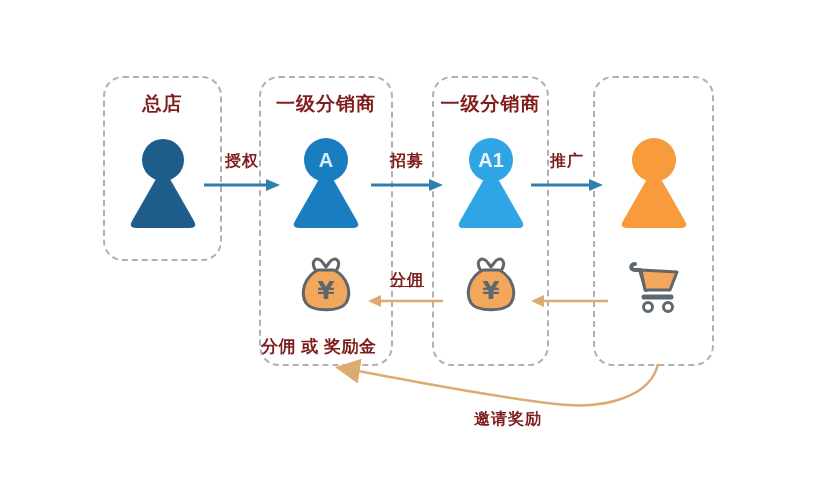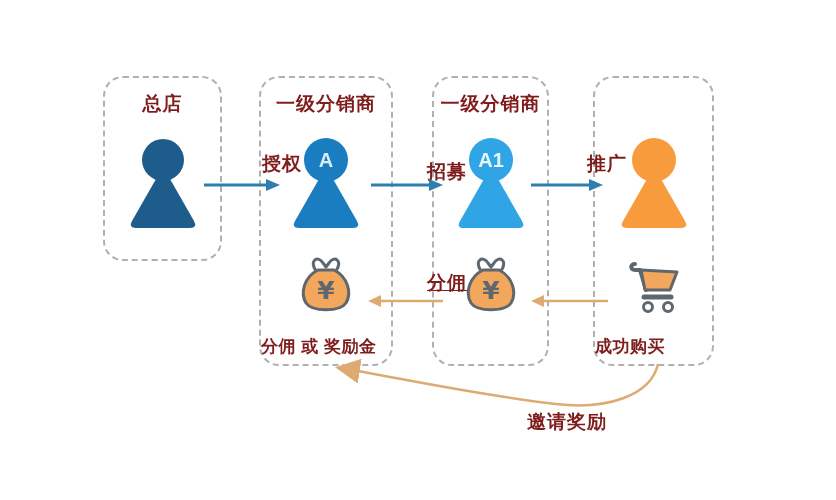--- a/index.html
+++ b/index.html
@@ -14,22 +14,22 @@
     position:absolute;top:13px;left:0;width:100%;text-align:center;
     font-size:19px;font-weight:bold;letter-spacing:1px;white-space:nowrap;
   }
   .person-svg{position:absolute;top:60px;left:50%;transform:translateX(-50%);}
   .icon-slot{position:absolute;top:176px;left:50%;transform:translateX(-50%);}
   .bottom-label{
     position:absolute;top:257px;left:0;width:100%;text-align:left;
     font-size:17px;font-weight:bold;white-space:nowrap;letter-spacing:0.5px;
   }
   .flow-label{
-    position:absolute;font-size:19px;font-weight:bold;letter-spacing:1px;
-    transform:translateX(-50%);white-space:nowrap;margin-left:40px;
+    position:absolute;font-size:16px;font-weight:bold;letter-spacing:1px;
+    transform:translateX(-50%);white-space:nowrap;
   }
   .arrow-svg{position:absolute;}
   .overlay-svg{position:absolute;left:0;top:0;pointer-events:none;}
   .badge-text{font-size:20px;font-weight:bold;font-family:"Liberation Sans","DejaVu Sans",sans-serif;}
   .yen-text{font-size:25px;font-weight:bold;font-family:"DejaVu Sans","Liberation Sans",sans-serif;}
 </style>
 </head>
 <body>
 
 <div class="stage">
@@ -84,30 +84,29 @@
     </svg>
     <div class="icon-slot" style="top:179px;">
       <svg width="58" height="58" viewBox="0 0 58 58">
         <path d="M10,7 C5,7 5,13 10,13 L15,13 L21,33" fill="none" stroke="#5e676e" stroke-width="4" stroke-linecap="round" stroke-linejoin="round"></path>
         <path d="M16,13 L52,15 L45,33 L20,33 Z" fill="#f2a75c" stroke="#5e676e" stroke-width="3" stroke-linejoin="round"></path>
         <path d="M19,40 L46,40" stroke="#5e676e" stroke-width="5" stroke-linecap="round"></path>
         <circle cx="23" cy="50" r="4.5" fill="#ffffff" stroke="#5e676e" stroke-width="3"></circle>
         <circle cx="43" cy="50" r="4.5" fill="#ffffff" stroke="#5e676e" stroke-width="3"></circle>
       </svg>
     </div>
-    <div class="bottom-label">成功购买</div>
   </div>
 
   <div class="flow-label" style="left:242px;top:151px;">授权</div>
   <svg class="arrow-svg" style="left:204px;top:179px;" width="76" height="12" viewBox="0 0 76 12">
     <line x1="0" y1="6" x2="63" y2="6" stroke="#2e7fae" stroke-width="3"></line>
     <polygon points="62,0 76,6 62,12" fill="#2e7fae"></polygon>
   </svg>
 
-  <div class="flow-label" style="left:407px;top:159px;">招募</div>
+  <div class="flow-label" style="left:407px;top:151px;">招募</div>
   <svg class="arrow-svg" style="left:371px;top:179px;" width="72" height="12" viewBox="0 0 72 12">
     <line x1="0" y1="6" x2="59" y2="6" stroke="#2e7fae" stroke-width="3"></line>
     <polygon points="58,0 72,6 58,12" fill="#2e7fae"></polygon>
   </svg>
 
   <div class="flow-label" style="left:567px;top:151px;font-family:Liberation Mono, monospace;">推广</div>
   <svg class="arrow-svg" style="left:531px;top:179px;" width="72" height="12" viewBox="0 0 72 12">
     <line x1="0" y1="6" x2="59" y2="6" stroke="#2e7fae" stroke-width="3"></line>
     <polygon points="58,0 72,6 58,12" fill="#2e7fae"></polygon>
   </svg>
@@ -123,15 +122,15 @@
   </svg>
 
   <svg class="overlay-svg" width="836" height="500" viewBox="0 0 836 500">
     <defs>
       <marker id="tanHead" orient="auto" markerWidth="11" markerHeight="10" refX="8" refY="5">
         <path d="M0,0 L10,5 L0,10 Z" fill="#ddab72"></path>
       </marker>
     </defs>
     <path d="M658,364 C651,396 606,410 556,404 C470,394 390,376 340,368" fill="none" stroke="#ddab72" stroke-width="2.5" marker-end="url(#tanHead)"></path>
   </svg>
-  <div class="flow-label" style="left:527px;top:409px;">邀请奖励</div>
+  <div class="flow-label" style="left:508px;top:409px;">邀请奖励</div>
 
 </div>
 
 </body></html>

